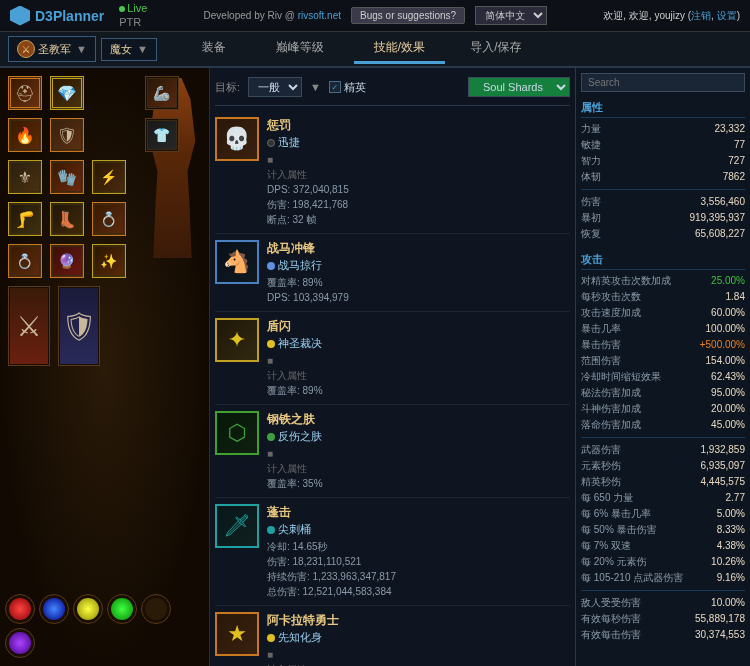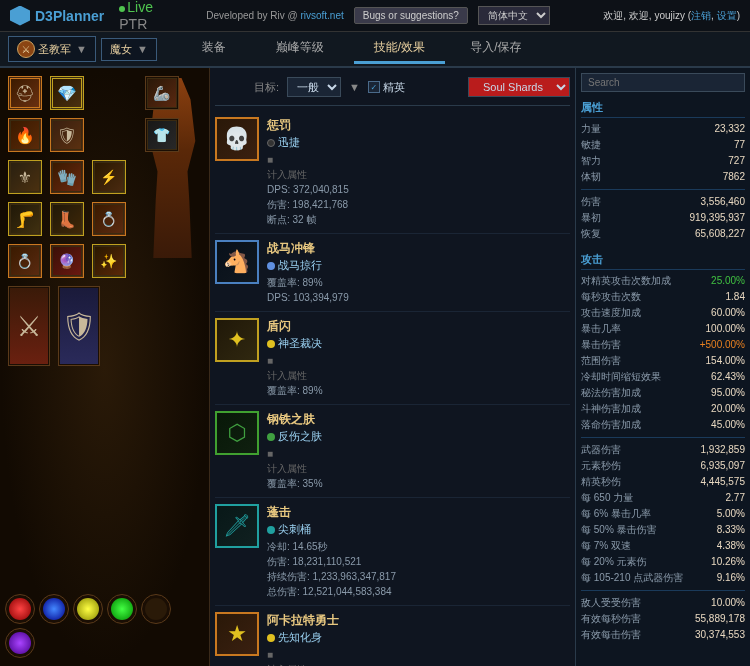--- a/index.html
+++ b/index.html
@@ -32,21 +32,21 @@
       font-weight: bold;
     }
     .logo-shield {
       width: 20px; height: 20px;
       background: #4a9fd4;
       clip-path: polygon(50% 0%, 100% 25%, 100% 75%, 50% 100%, 0% 75%, 0% 25%);
     }
     .live-ptr {
       display: flex;
       flex-direction: column;
-      font-size: 14px;
+      font-size: 11px;
       line-height: 1.2;
       margin-left: 5px;
     }
     .live { color: #4fc44f; }
     .ptr { color: #888; }
     .live-dot {
       display: inline-block;
       width: 6px; height: 6px;
       border-radius: 50%;
       background: #4fc44f;
@@ -238,21 +238,21 @@
 
     
     .filter-row {
       display: flex;
       align-items: center;
       gap: 8px;
       padding: 4px 0 8px 0;
       border-bottom: 1px solid #2a3a4a;
       margin-bottom: 5px;
     }
-    .filter-label { color: #888; font-size: 11px; margin-left: 39px; }
+    .filter-label { color: #888; font-size: 11px; }
     .filter-select {
       background: #1a2535;
       border: 1px solid #3a4a5a;
       color: #c8d8e8;
       padding: 2px 5px;
       font-size: 11px;
       cursor: pointer;
     }
     .filter-check {
       display: flex;
@@ -265,21 +265,21 @@
       width: 12px; height: 12px;
       background: #1a2535;
       border: 1px solid #4a6a8a;
       display: flex;
       align-items: center;
       justify-content: center;
       font-size: 8px;
       color: #4a9fd4;
     }
     .soul-shards-select {
-      background: #b91c1c;
+      background: #15803d;
       border: 1px solid #3a4a5a;
       color: #c8d8e8;
       padding: 2px 10px;
       font-size: 11px;
       cursor: pointer;
       margin-left: auto;
     }
 
     
     .skill-item {

